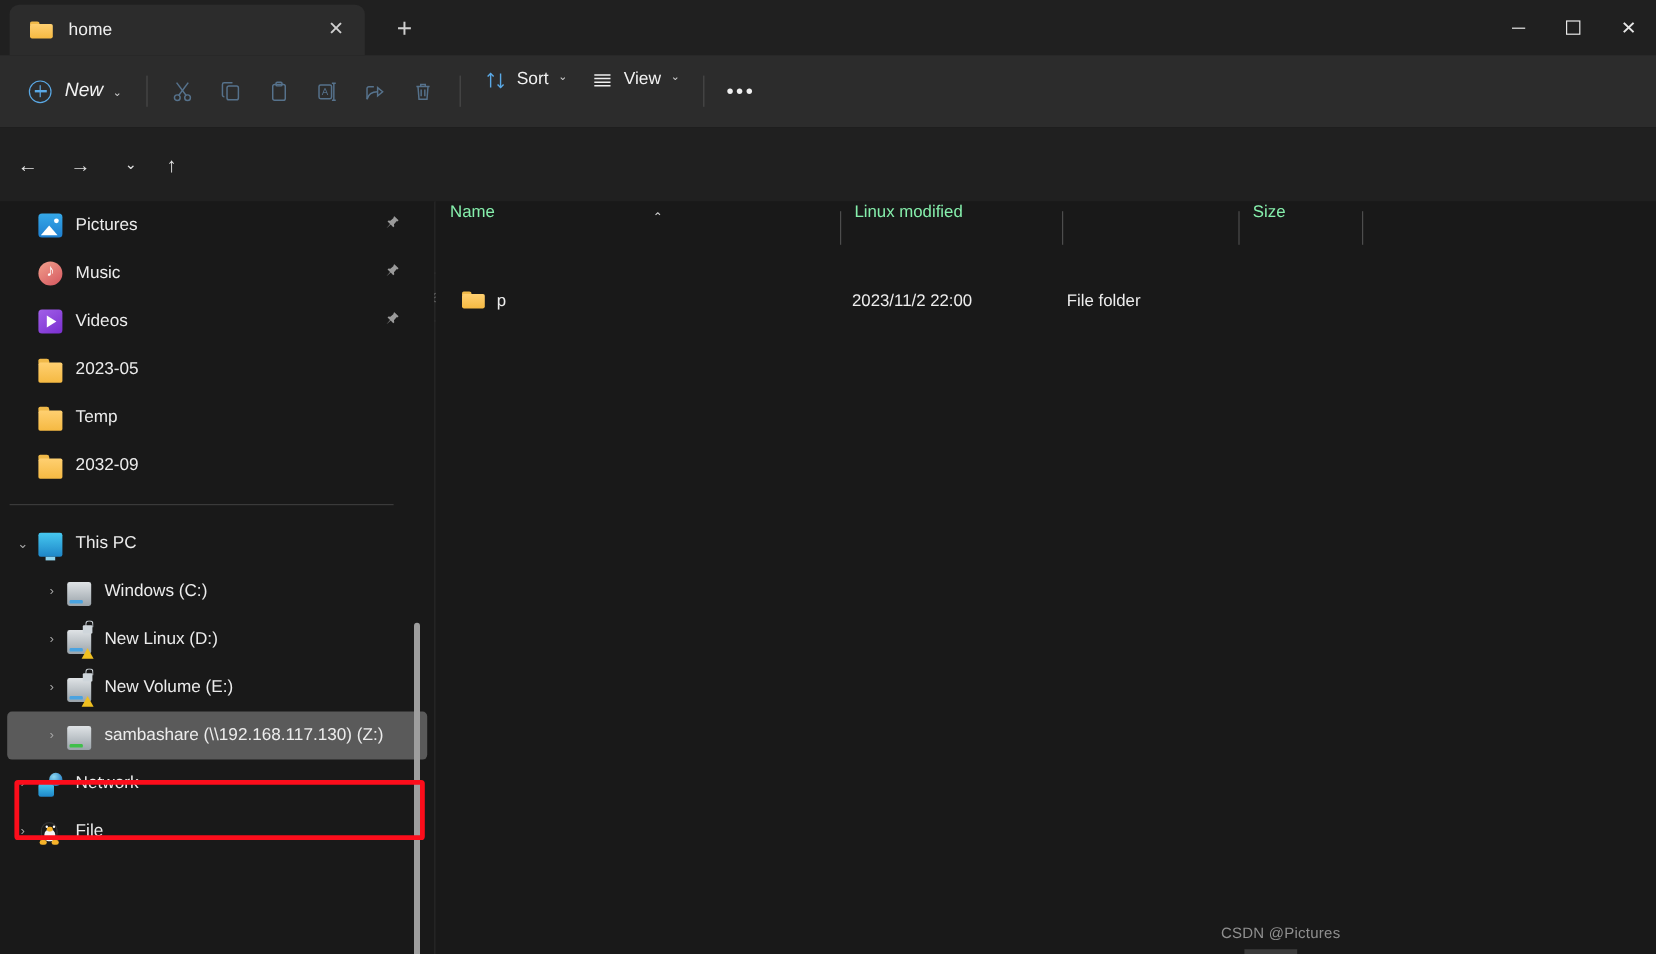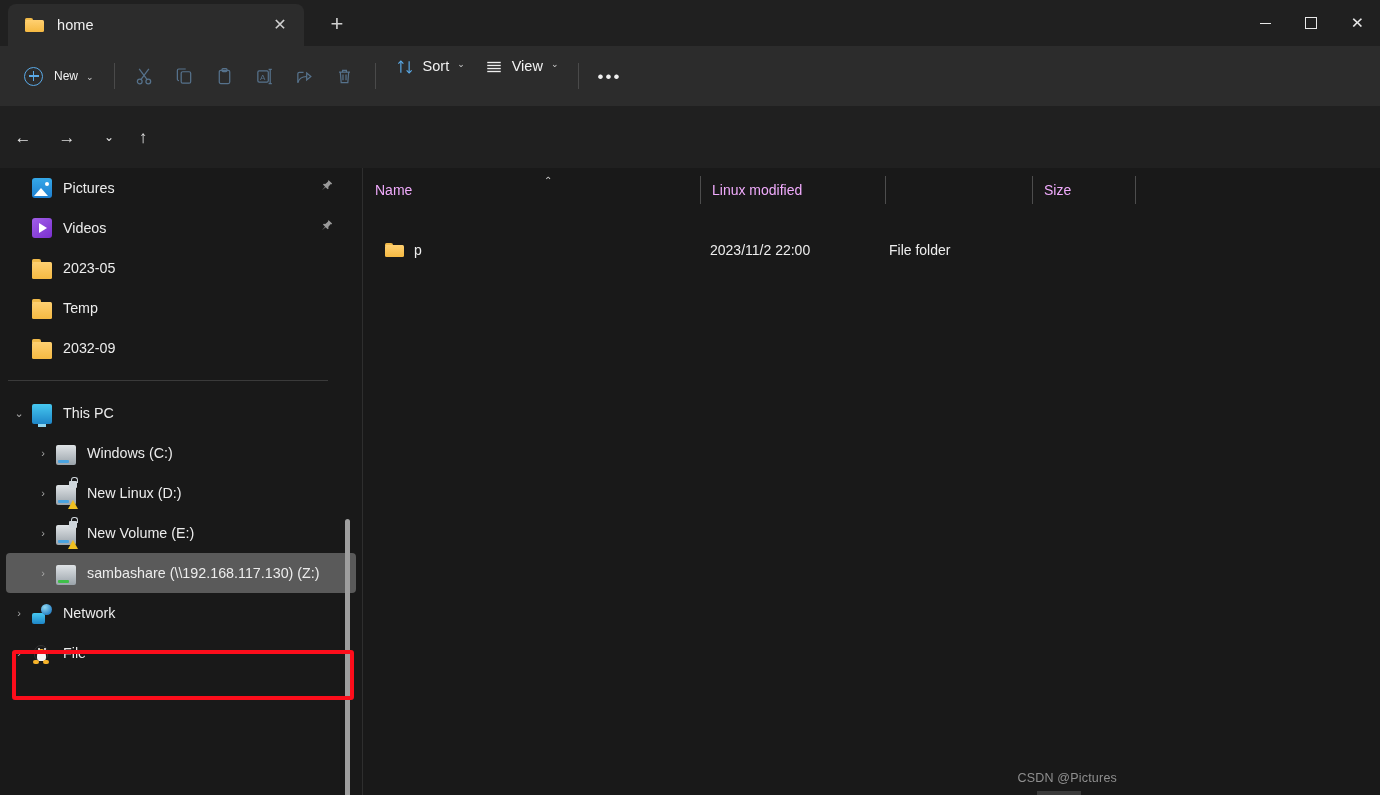--- a/index.html
+++ b/index.html
@@ -76,21 +76,21 @@
   }
   .plus-circle {
     width:19px; height:19px; border:1.4px solid #5aa9e6; border-radius:50%;
     position:relative; flex:none;
   }
   .plus-circle::before, .plus-circle::after {
     content:""; position:absolute; background:#5aa9e6;
   }
   .plus-circle::before { left:3.6px; top:7.9px; width:10px; height:1.4px; }
   .plus-circle::after  { top:3.6px; left:7.9px; height:10px; width:1.4px; }
-  .tb-new .lbl { margin-left:11px; font-size:12px; color:#f2f2f2; }
+  .tb-new .lbl { margin-left:11px; font-size:16px; color:#f2f2f2;font-style:italic; }
   .chev { margin-left:8px; font-size:9px; color:#cfcfcf; transform:translateY(1px); }
 
   .tb-sep {
     width:1px; height:26px; background:#4a4a4a; margin:0 10px;
   }
   .tb-icon {
     width:40px; height:36px; border-radius:5px;
     display:flex; align-items:center; justify-content:center;
     color:#56728c;
   }
@@ -290,22 +290,22 @@
 
   
   .content {
     position:absolute; left:363px; top:168px; width:1017px; height:627px;
     background:#191919;
   }
   .colheads {
     position:relative; height:44px; border-bottom:0;
   }
   .colhead {
-    position:absolute; top:0; height:44px; display:flex; align-items:center;
-    font-size:14px; color:#f0abfc;
+    position:absolute; top:0; height:44px; display:flex; align-items:flex-start;
+    font-size:14px; color:#86efac;
   }
   .colhead .ctext { padding-left:12px; }
   .colsep {
     position:absolute; top:8px; width:1px; height:28px; background:#4d4d4d;
   }
   .sortmark {
     position:absolute; top:7px; font-size:10px; color:#cfcfcf;
   }
   .filerow {
     position:relative; height:34px; display:flex; align-items:center;
@@ -484,20 +484,30 @@
       <span class="expander"></span>
       <span class="sico ic-pictures"></span>
       <span class="slabel">Pictures</span>
       <span class="pin">
         <svg width="15" height="15" viewBox="0 0 16 16" fill="#9a9a9a">
             <path d="M10.3 1.2 9.3 2.2l.5.5-3.1 2.6-1.6-.3-.9.9 2.3 2.3-3.4 3.9 3.9-3.4 2.3 2.3.9-.9-.3-1.6 2.6-3.1.5.5 1-1z"></path>
           </svg>
       </span>
     </div>
 
+    <div class="side-row" style="top:0">
+      <span class="expander"></span>
+      <span class="sico ic-music"></span>
+      <span class="slabel">Music</span>
+      <span class="pin">
+        <svg width="15" height="15" viewBox="0 0 16 16" fill="#9a9a9a">
+            <path d="M10.3 1.2 9.3 2.2l.5.5-3.1 2.6-1.6-.3-.9.9 2.3 2.3-3.4 3.9 3.9-3.4 2.3 2.3.9-.9-.3-1.6 2.6-3.1.5.5 1-1z"></path>
+          </svg>
+      </span>
+    </div>
 
     <div class="side-row">
       <span class="expander"></span>
       <span class="sico ic-videos"></span>
       <span class="slabel">Videos</span>
       <span class="pin">
         <svg width="15" height="15" viewBox="0 0 16 16" fill="#9a9a9a">
             <path d="M10.3 1.2 9.3 2.2l.5.5-3.1 2.6-1.6-.3-.9.9 2.3 2.3-3.4 3.9 3.9-3.4 2.3 2.3.9-.9-.3-1.6 2.6-3.1.5.5 1-1z"></path>
           </svg>
       </span>

